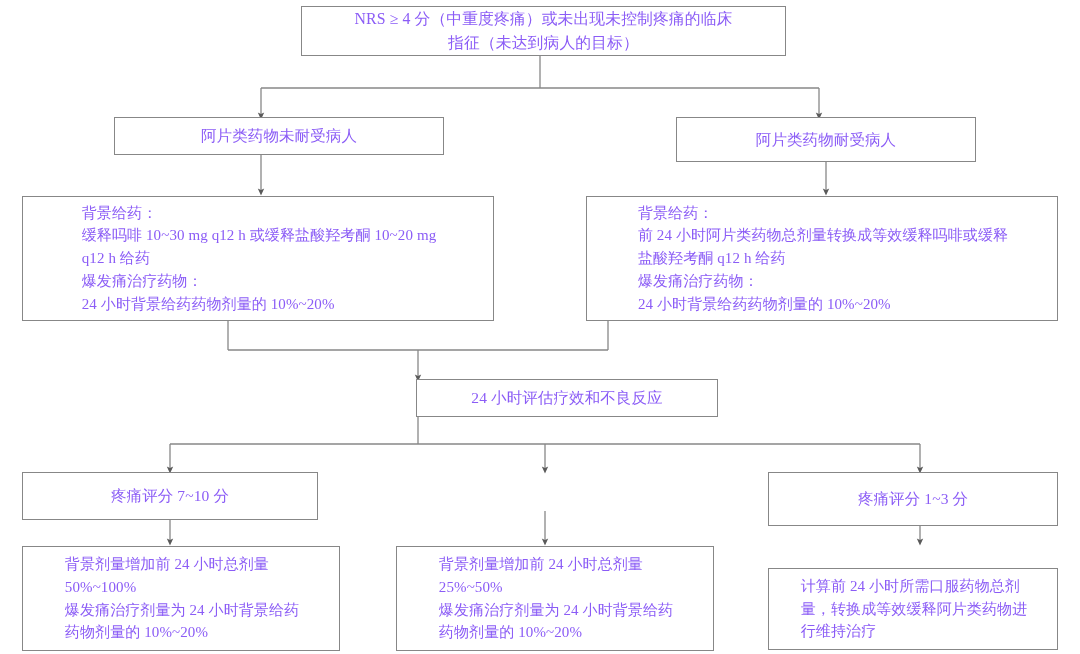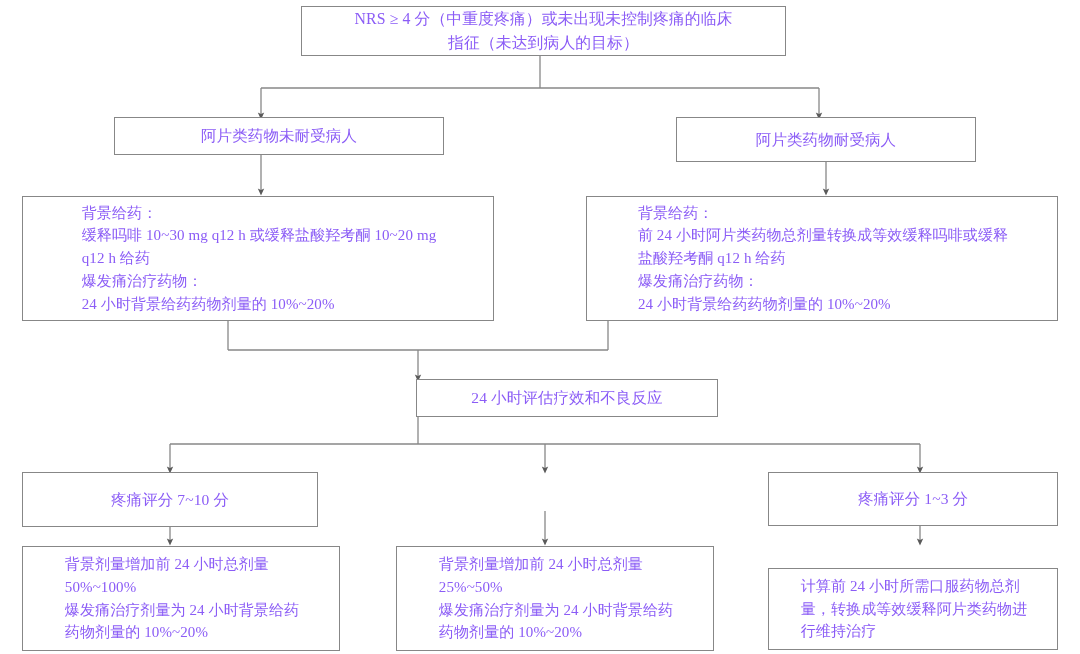--- a/index.html
+++ b/index.html
@@ -122,21 +122,21 @@
 前 24 小时阿片类药物总剂量转换成等效缓释吗啡或缓释
 盐酸羟考酮 q12 h 给药
 爆发痛治疗药物：
 24 小时背景给药药物剂量的 10%~20%</span>
   </div>
 
   <div class="node center" style="left:396px; top:379px; width:302px; height:38px;margin-left:20px;">
     <span class="node-text">24 小时评估疗效和不良反应</span>
   </div>
 
-  <div class="node center" style="left:22px; top:472px; width:296px; height:55px;">
+  <div class="node center" style="left:22px; top:472px; width:296px; height:48px;">
     <span class="node-text">疼痛评分 7~10 分</span>
   </div>
 
 
   <div class="node center" style="left:768px; top:472px; width:290px; height:54px;">
     <span class="node-text">疼痛评分 1~3 分</span>
   </div>
 
   <div class="node left" style="left:22px; top:546px; width:318px; height:105px;">
     <span class="node-text t-small">背景剂量增加前 24 小时总剂量

